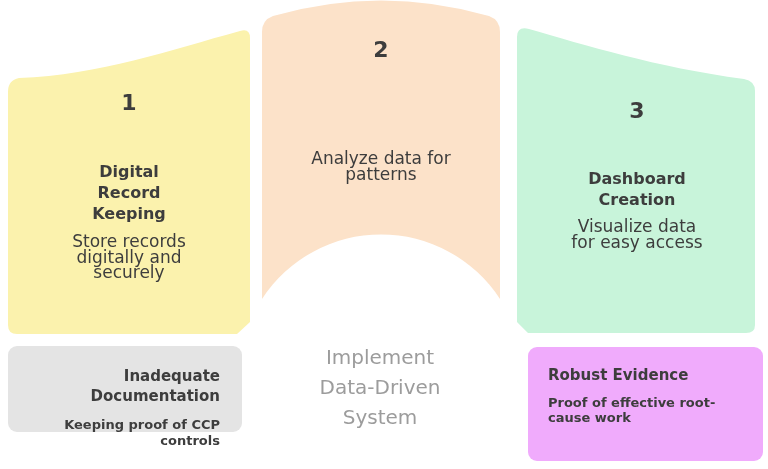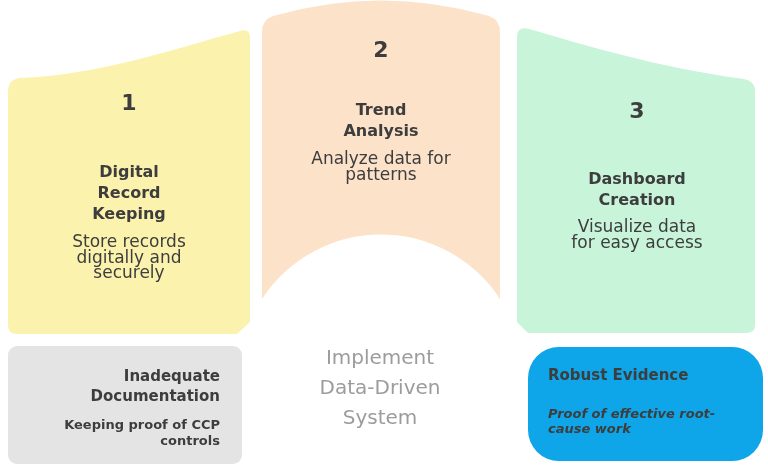--- a/index.html
+++ b/index.html
@@ -58,21 +58,21 @@
   .p3-title { left: 557px; top: 168px; }
   .p3-desc  { left: 557px; top: 219px; }
 
   .note-box {
     position: absolute;
     border-radius: 9px;
     color: #3d3d3d;
   }
   .note-left {
     left: 8px; top: 346px;
-    width: 234px; height: 118px;
+    width: 234px; height: 86px;
     padding: 21px 22px 0 0;
     text-align: right;
   }
   .note-right {
     left: 528px; top: 347px;
     width: 235px; height: 114px;
     padding: 19px 28px 0 20px;
     text-align: left;
   }
   .note-title {
@@ -81,21 +81,21 @@
     line-height: 19.5px;
     white-space: pre-line;
   }
   .note-desc {
     font-size: 13px;
     font-weight: bold;
     line-height: 15.5px;
     white-space: pre-line;
   }
   .note-left .note-desc { margin-top: 11px; }
-  .note-right .note-desc { margin-top: 20px; font-style: italic; }
+  .note-right .note-desc { margin-top: 9px; }
 
   .center-caption {
     position: absolute;
     left: 255px; top: 342px;
     width: 250px;
     text-align: center;
     font-size: 20px;
     line-height: 30px;
     color: #9c9c9c;
     white-space: pre-line;
@@ -114,41 +114,39 @@
 
   <div class="txt panel-number p1-num">1</div>
   <div class="txt panel-desc p1-desc">Store records
 digitally and
 securely</div>
   <div class="txt panel-title p1-title">Digital
 Record
 Keeping</div>
 
   <div class="txt panel-number p2-num">2</div>
-  <div class="txt panel-title p2-title">Trend
-Analysis</div>
   <div class="txt panel-desc p2-desc">Analyze data for
 patterns</div>
 
   <div class="txt panel-number p3-num">3</div>
   <div class="txt panel-title p3-title">Dashboard
 Creation</div>
   <div class="txt panel-desc p3-desc">Visualize data
 for easy access</div>
 
   <div class="note-box note-left" style="background-color: rgb(228, 228, 228);">
     <div class="note-title">Inadequate
 Documentation</div>
     <div class="note-desc">Keeping proof of CCP
 controls</div>
   </div>
 
   <div class="center-caption">Implement
 Data-Driven
 System</div>
 
-  <div class="note-box note-right" style="background-color: #0ea5e9; border-radius: 31px;">
+  <div class="note-box note-right" style="background-color: #f0abfc;">
     <div class="note-title">Robust Evidence</div>
     <div class="note-desc">Proof of effective root-
 cause work</div>
   </div>
 
 </div>
 
 </body></html>

